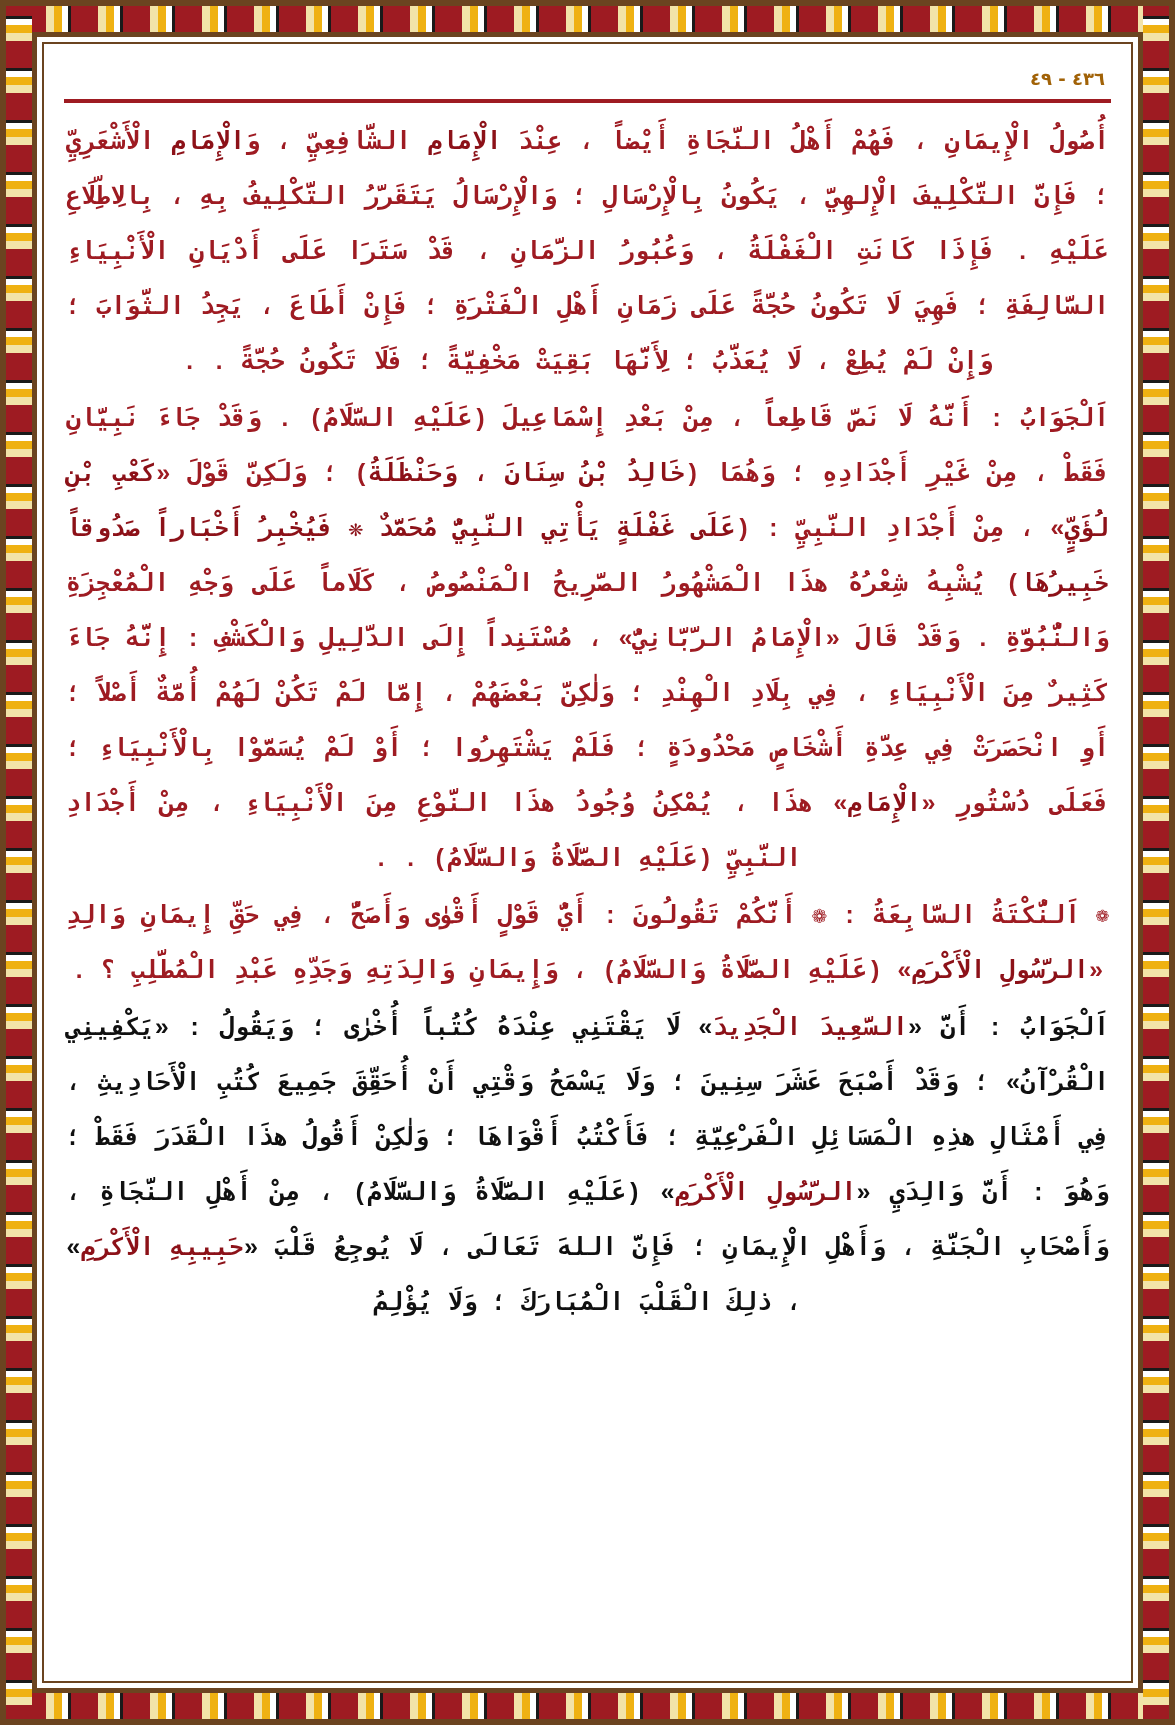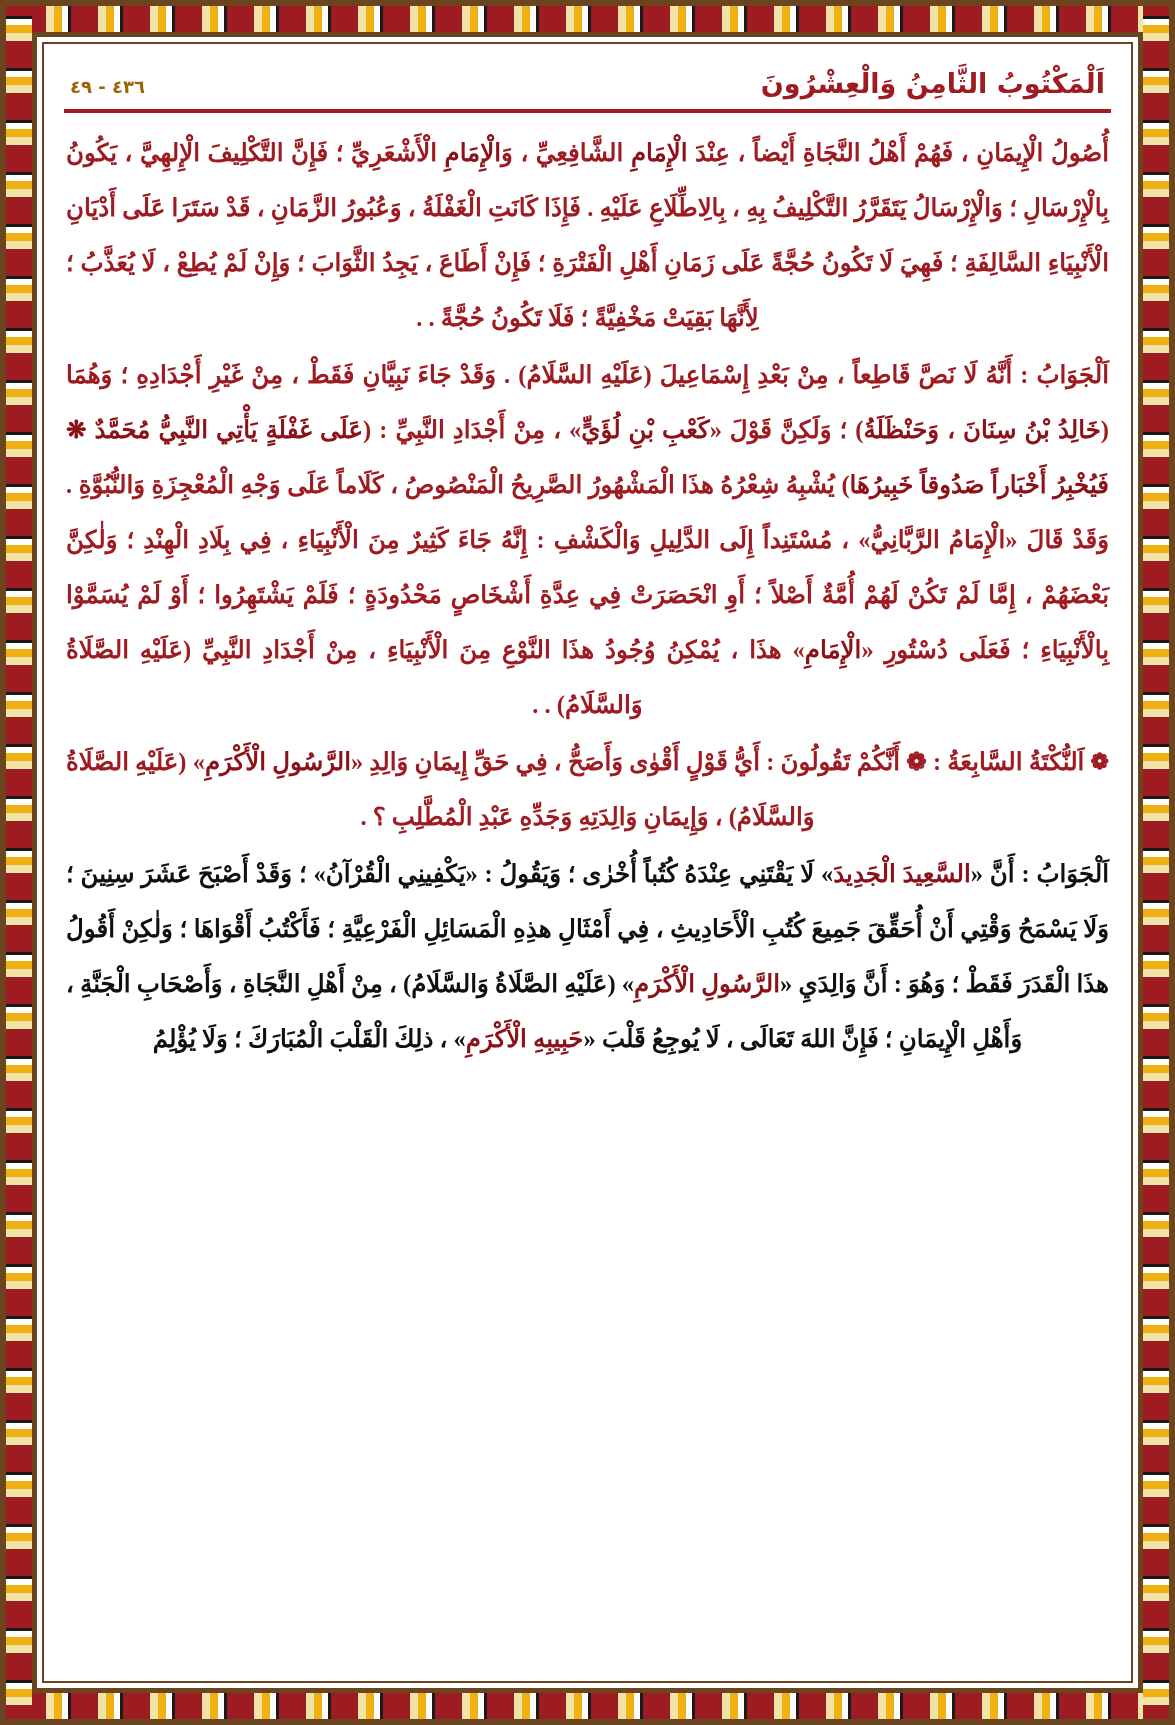--- a/index.html
+++ b/index.html
@@ -114,21 +114,21 @@
     text-align-last:center;
     padding:12px 6px 0 6px;
   }
   p.para{
     margin:0 0 2px 0;
     font-size:24.5px;
     line-height:55px;
     font-weight:bold;
     text-align:justify;
     text-justify:inter-word;
-    font-family:Liberation Serif, serif;
+    font-family:Liberation Mono, monospace;
   }
   p.red{ color:#9e1b22; }
   p.black{ color:#101010; }
 
   .hl{ color:#8c1118; font-weight:bold; }
   .orn{
     color:#9e1b22;
     font-size:22px;
     vertical-align:1px;
     letter-spacing:-1px;
@@ -142,21 +142,20 @@
   <div class="frame-outer"></div>
   <div class="frame-band"></div>
   <div class="frame-side left"></div>
   <div class="frame-side right"></div>
   <div class="frame-thin"></div>
   <div class="frame-inner-line"></div>
 
   <div class="content">
 
     <div class="header">
-      <div class="header-title">اَلْمَكْتُوبُ الثَّامِنُ وَالْعِشْرُونَ</div>
       <div class="header-pages">٤٣٦ - ٤٩</div>
     </div>
 
     <div class="rule"></div>
 
     <div class="body-text">
 
       <p class="para red">
         <span>أُصُولُ الْإِيمَانِ ، فَهُمْ أَهْلُ النَّجَاةِ أَيْضاً ، عِنْدَ <span class="hl">الْإِمَامِ</span> الشَّافِعِيِّ ، وَ<span class="hl">الْإِمَامِ</span> الْأَشْعَرِيِّ ؛ فَإِنَّ</span>
         <span>التَّكْلِيفَ الْإِلهِيَّ ، يَكُونُ بِالْإِرْسَالِ ؛ وَالْإِرْسَالُ يَتَقَرَّرُ التَّكْلِيفُ بِهِ ، بِالِاطِّلَاعِ عَلَيْهِ . فَإِذَا</span>

